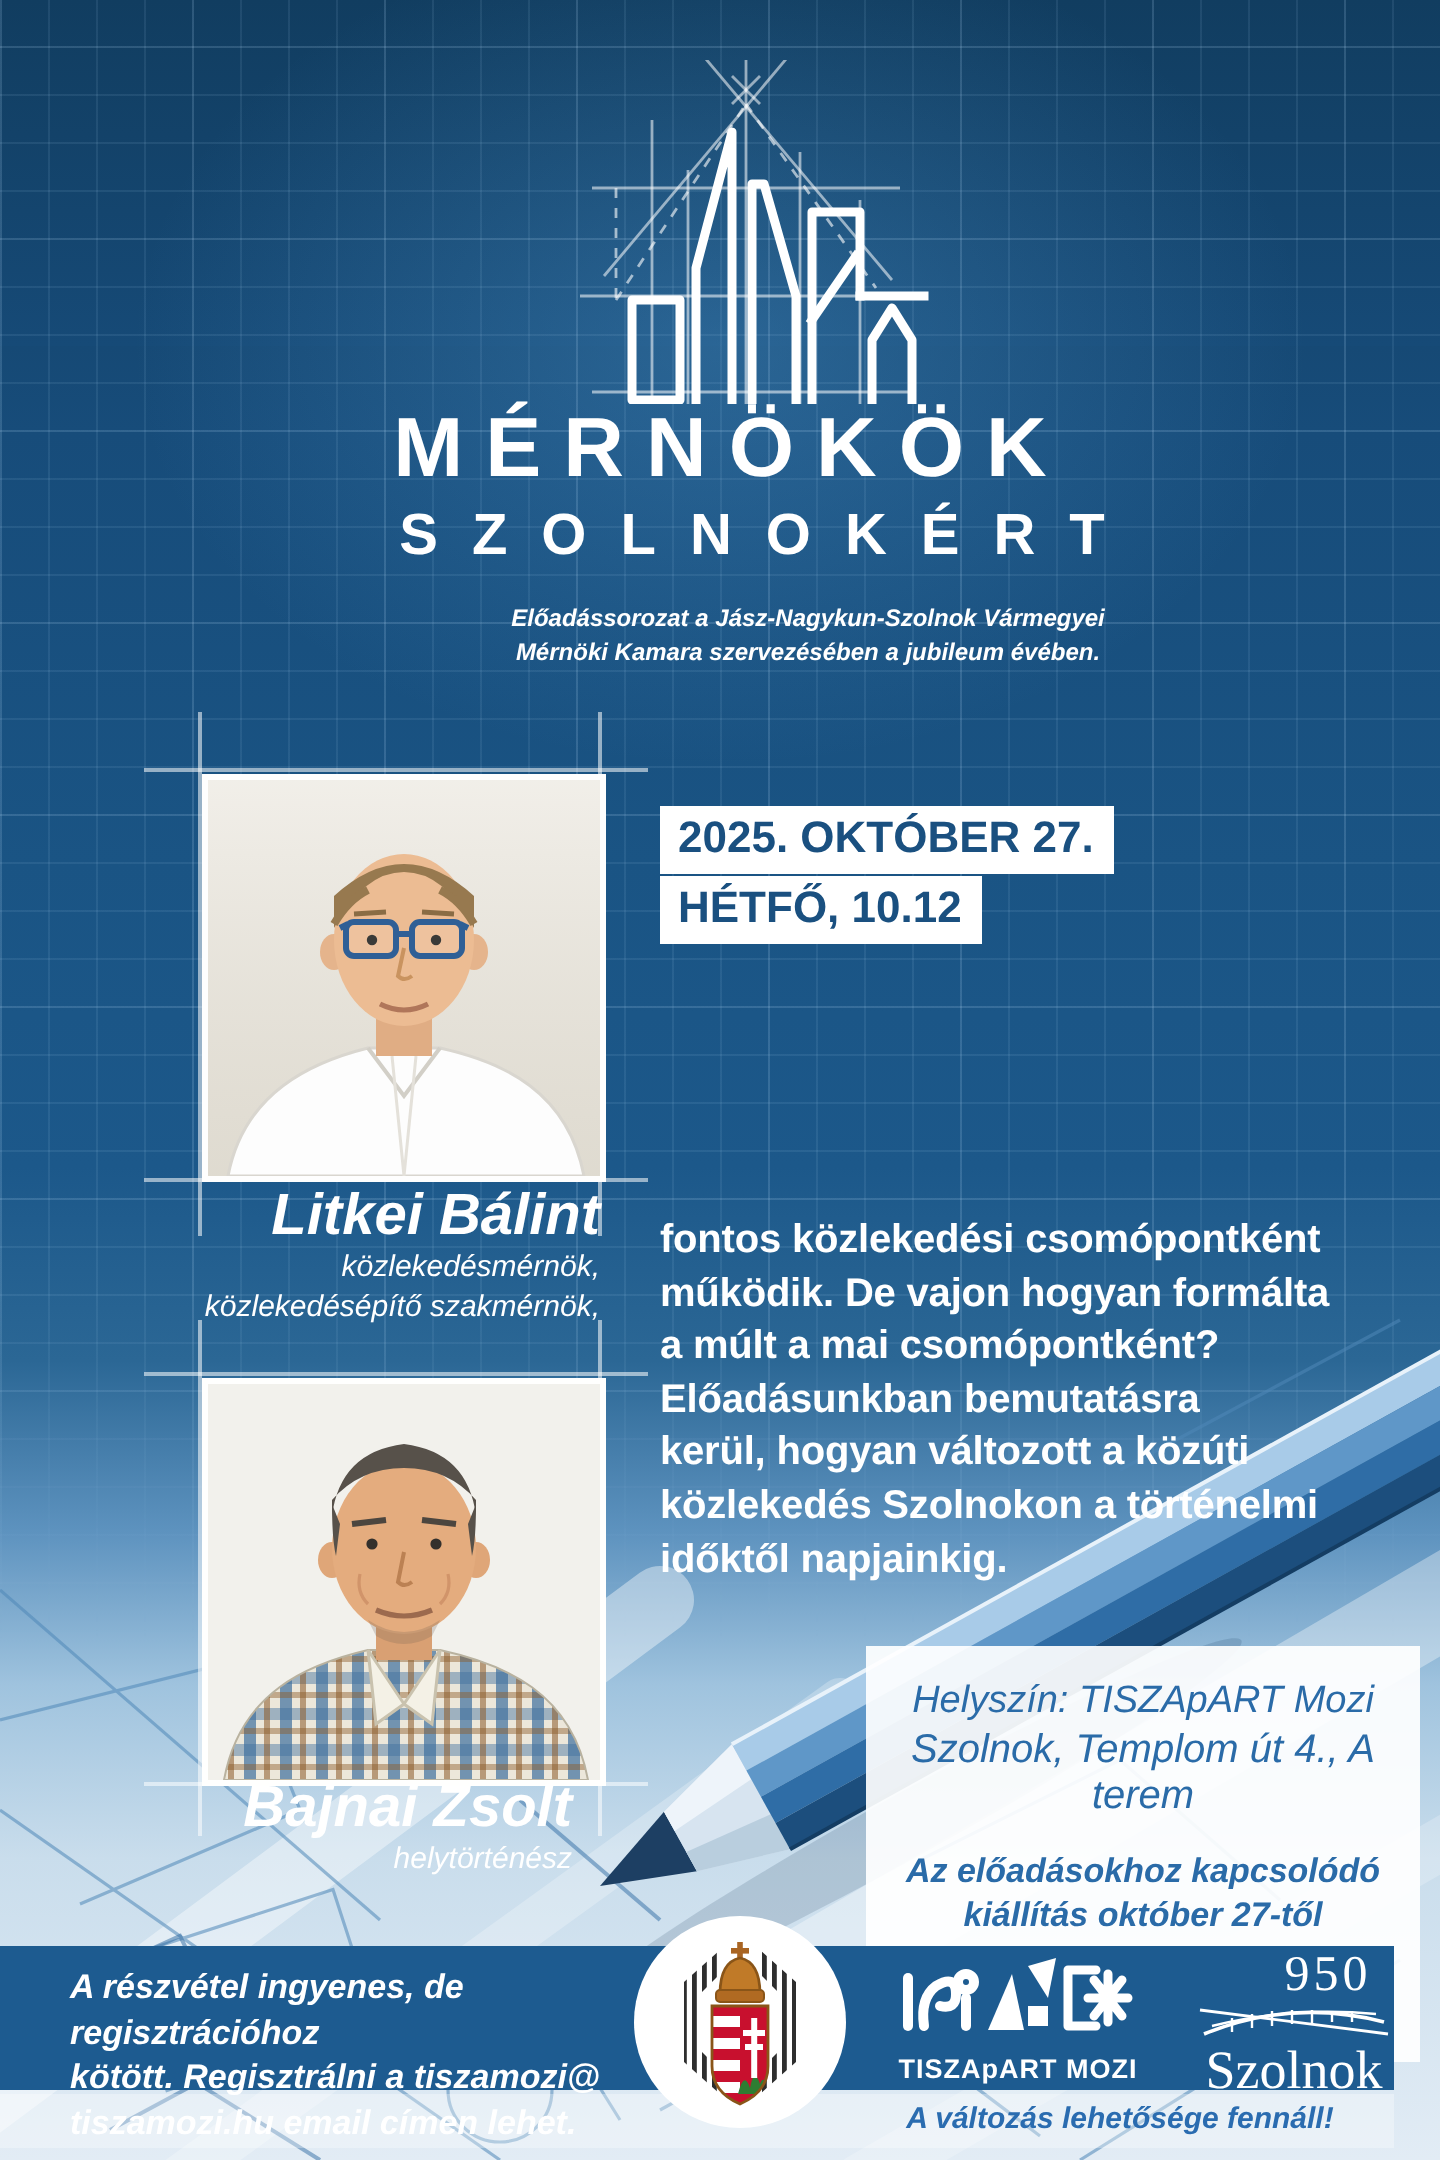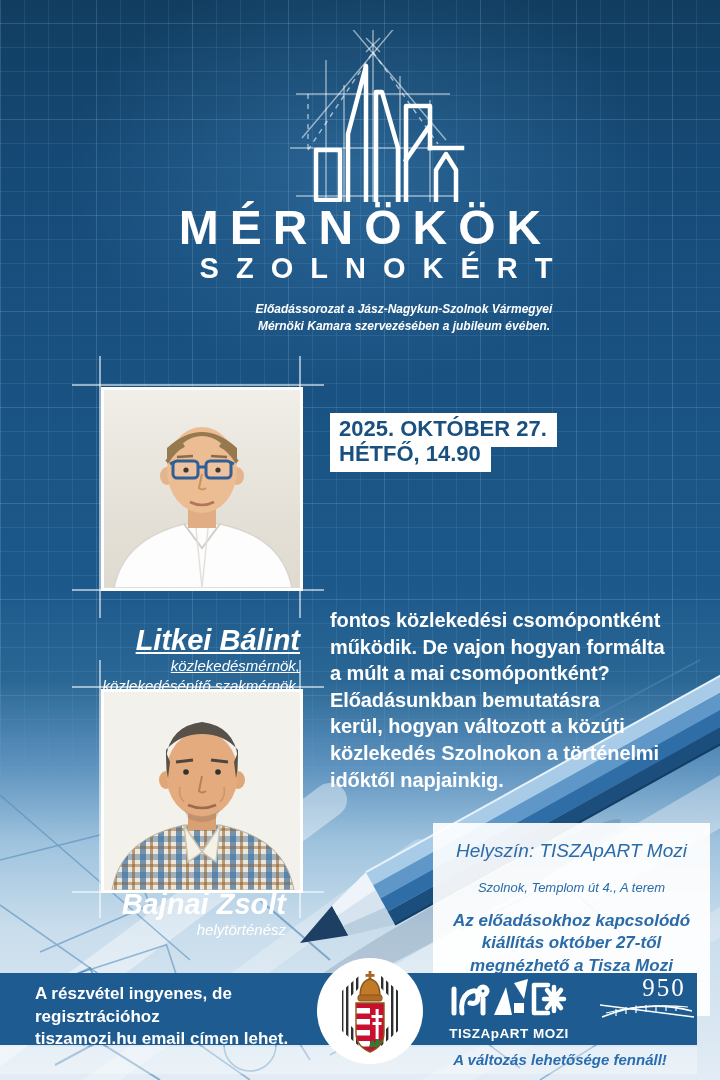--- a/index.html
+++ b/index.html
@@ -20,63 +20,63 @@
       repeating-linear-gradient(90deg, rgba(190,220,250,.09) 0 1px, transparent 1px 96px);
     -webkit-mask-image:linear-gradient(180deg,#000 60%,transparent 76%);
     mask-image:linear-gradient(180deg,#000 60%,transparent 76%);
   }
   .bg-art{position:absolute;inset:0;z-index:2;pointer-events:none;}
   .content{position:absolute;inset:0;z-index:5;}
 
   
   .logo-svg{position:absolute;left:278px;top:30px;}
   .title1{position:absolute;left:0;top:200px;width:720px;text-align:center;
-    font-size:48px;font-weight:bold;letter-spacing:11px;padding-left:11px;box-sizing:border-box;}
+    font-size:42px;font-weight:bold;letter-spacing:11px;padding-left:11px;box-sizing:border-box;}
   .title2{position:absolute;left:16px;top:252px;width:720px;text-align:center;
     font-size:29px;font-weight:bold;letter-spacing:17px;padding-left:17px;box-sizing:border-box;}
   .subtitle{position:absolute;left:0;top:301px;width:720px;text-align:center;
     font-size:12px;font-style:italic;font-weight:bold;line-height:1.4;margin-left:44px;}
 
   
   .photo{position:absolute;width:196px;height:198px;border:3px solid rgba(255,255,255,.95);
     background:#eae6dd;box-sizing:content-box;}
   .photo svg{display:block;}
   .photo1{left:101px;top:387px;}
   .photo2{left:101px;top:689px;}
   .gline{position:absolute;background:rgba(255,255,255,.55);}
   .gl-h{height:1.5px;}  .gl-v{width:1.5px;}
 
   .caption{position:absolute;text-align:right;font-style:italic;}
-  .cap1{left:10px;top:624px;width:290px;text-decoration:underline;}
+  .cap1{left:10px;top:592px;width:290px;}
   .cap2{left:18px;top:888px;width:268px;}
   .speaker-name{font-size:29px;font-weight:bold;line-height:1.12;}
   .speaker-role{font-size:15px;line-height:1.28;}
 
   
   .date-box{position:absolute;left:330px;background:#fff;color:#1a5080;
     font-weight:bold;font-size:22px;padding:3px 10px 5px 9px;white-space:nowrap;}
-  .date-1{top:403px;margin-top:10px;} .date-2{top:438px;}
+  .date-1{top:403px;} .date-2{top:438px;}
   .event-title{position:absolute;left:330px;top:477px;width:380px;
     font-size:24px;font-weight:bold;line-height:1.21;}
   .event-title span{display:block;}
   .event-desc{position:absolute;left:330px;top:607px;width:380px;
     font-size:20px;font-weight:bold;line-height:1.33;letter-spacing:-.1px;}
   .event-desc div{display:block;}
 
   .info-box{position:absolute;left:433px;top:823px;width:277px;box-sizing:border-box;
     background:rgba(255,255,255,.92);color:#2a6ba8;text-align:center;
     padding:17px 8px 16px 8px;font-style:italic;}
   .venue-name{font-size:19px;font-weight:normal;}
-  .venue-addr{font-size:13px;margin-top:18px;}
+  .venue-addr{font-size:20px;margin-top:2px;}
   .exhibition{font-size:17px;font-weight:bold;line-height:1.32;margin-top:15px;}
 
   
   .band{position:absolute;left:0;top:973px;width:697px;height:72px;background:#1d5b90;}
   .registration{position:absolute;left:35px;top:983px;width:300px;
-    font-size:17px;font-weight:bold;line-height:1.33;color:#fff;}
+    font-size:17px;font-style:italic;font-weight:bold;line-height:1.33;color:#fff;}
   .badge{position:absolute;left:316px;top:957px;width:108px;height:108px;}
   .tiszapart{position:absolute;left:449px;top:979px;width:120px;text-align:center;}
   .tiszapart-label{font-size:13.5px;font-weight:bold;letter-spacing:.5px;margin-top:3px;}
   .szolnok{position:absolute;left:596px;top:974px;width:102px;text-align:center;
     font-family:"Liberation Serif",serif;}
   .szolnok-950{font-size:25px;letter-spacing:2px;margin-left:34px;}
   .szolnok-name{font-size:27px;margin-top:-4px;}
   .motto{position:absolute;left:420px;top:1051px;width:280px;text-align:center;
     font-size:15px;font-style:italic;font-weight:bold;color:#2a6cb0;}
   .motto-strip{position:absolute;left:0;top:1047px;width:697px;height:27px;
@@ -255,21 +255,21 @@
 
     <div class="caption cap2">
       <div class="speaker-name">Bajnai Zsolt</div>
       <div class="speaker-role">helytörténész</div>
     </div>
 
     <div class="date-box date-1">
       <span>2025. OKTÓBER 27.</span>
     </div>
     <div class="date-box date-2">
-      <span>HÉTFŐ, 14.90</span>
+      <span>HÉTFŐ, 10.12</span>
     </div>
 
 
     <div class="event-desc">
       <div>fontos közlekedési csomópontként</div>
       <div>működik. De vajon hogyan formálta</div>
       <div>a múlt a mai csomópontként?</div>
       <div>Előadásunkban bemutatásra</div>
       <div>kerül, hogyan változott a közúti</div>
       <div>közlekedés Szolnokon a történelmi</div>
@@ -285,20 +285,21 @@
         <div>megnézhető a Tisza Mozi</div>
         <div>Art Caféban.</div>
       </div>
     </div>
 
     <div class="motto-strip"></div>
     <div class="band"></div>
 
     <div class="registration">
       <div>A részvétel ingyenes, de regisztrációhoz</div>
+      <div>kötött. Regisztrálni a tiszamozi@</div>
       <div>tiszamozi.hu email címen lehet.</div>
     </div>
 
     <svg class="badge" viewBox="0 0 108 108">
       <defs>
         <pattern id="bars" width="5" height="10" patternUnits="userSpaceOnUse">
           <rect width="5" height="10" fill="#ffffff"></rect>
           <rect width="2.4" height="10" fill="#2e2e2e"></rect>
         </pattern>
         <clipPath id="shieldClip">
@@ -357,18 +358,19 @@
           <line x1="18" y1="10" x2="18" y2="17"></line>
             <line x1="28" y1="8" x2="28" y2="15"></line>
           <line x1="38" y1="6.5" x2="38" y2="14"></line>
             <line x1="48" y1="6" x2="48" y2="13"></line>
           <line x1="58" y1="6" x2="58" y2="12.5"></line>
             <line x1="68" y1="6.5" x2="68" y2="12"></line>
           <line x1="78" y1="7" x2="78" y2="12"></line>
         </g>
         <line x1="2" y1="6" x2="96" y2="18" stroke="#ffffff" stroke-width="1.4"></line>
       </svg>
+      <div class="szolnok-name">Szolnok</div>
     </div>
 
     <div class="motto">A változás lehetősége fennáll!</div>
 
   </div>
 </div>
 
 </body></html>

